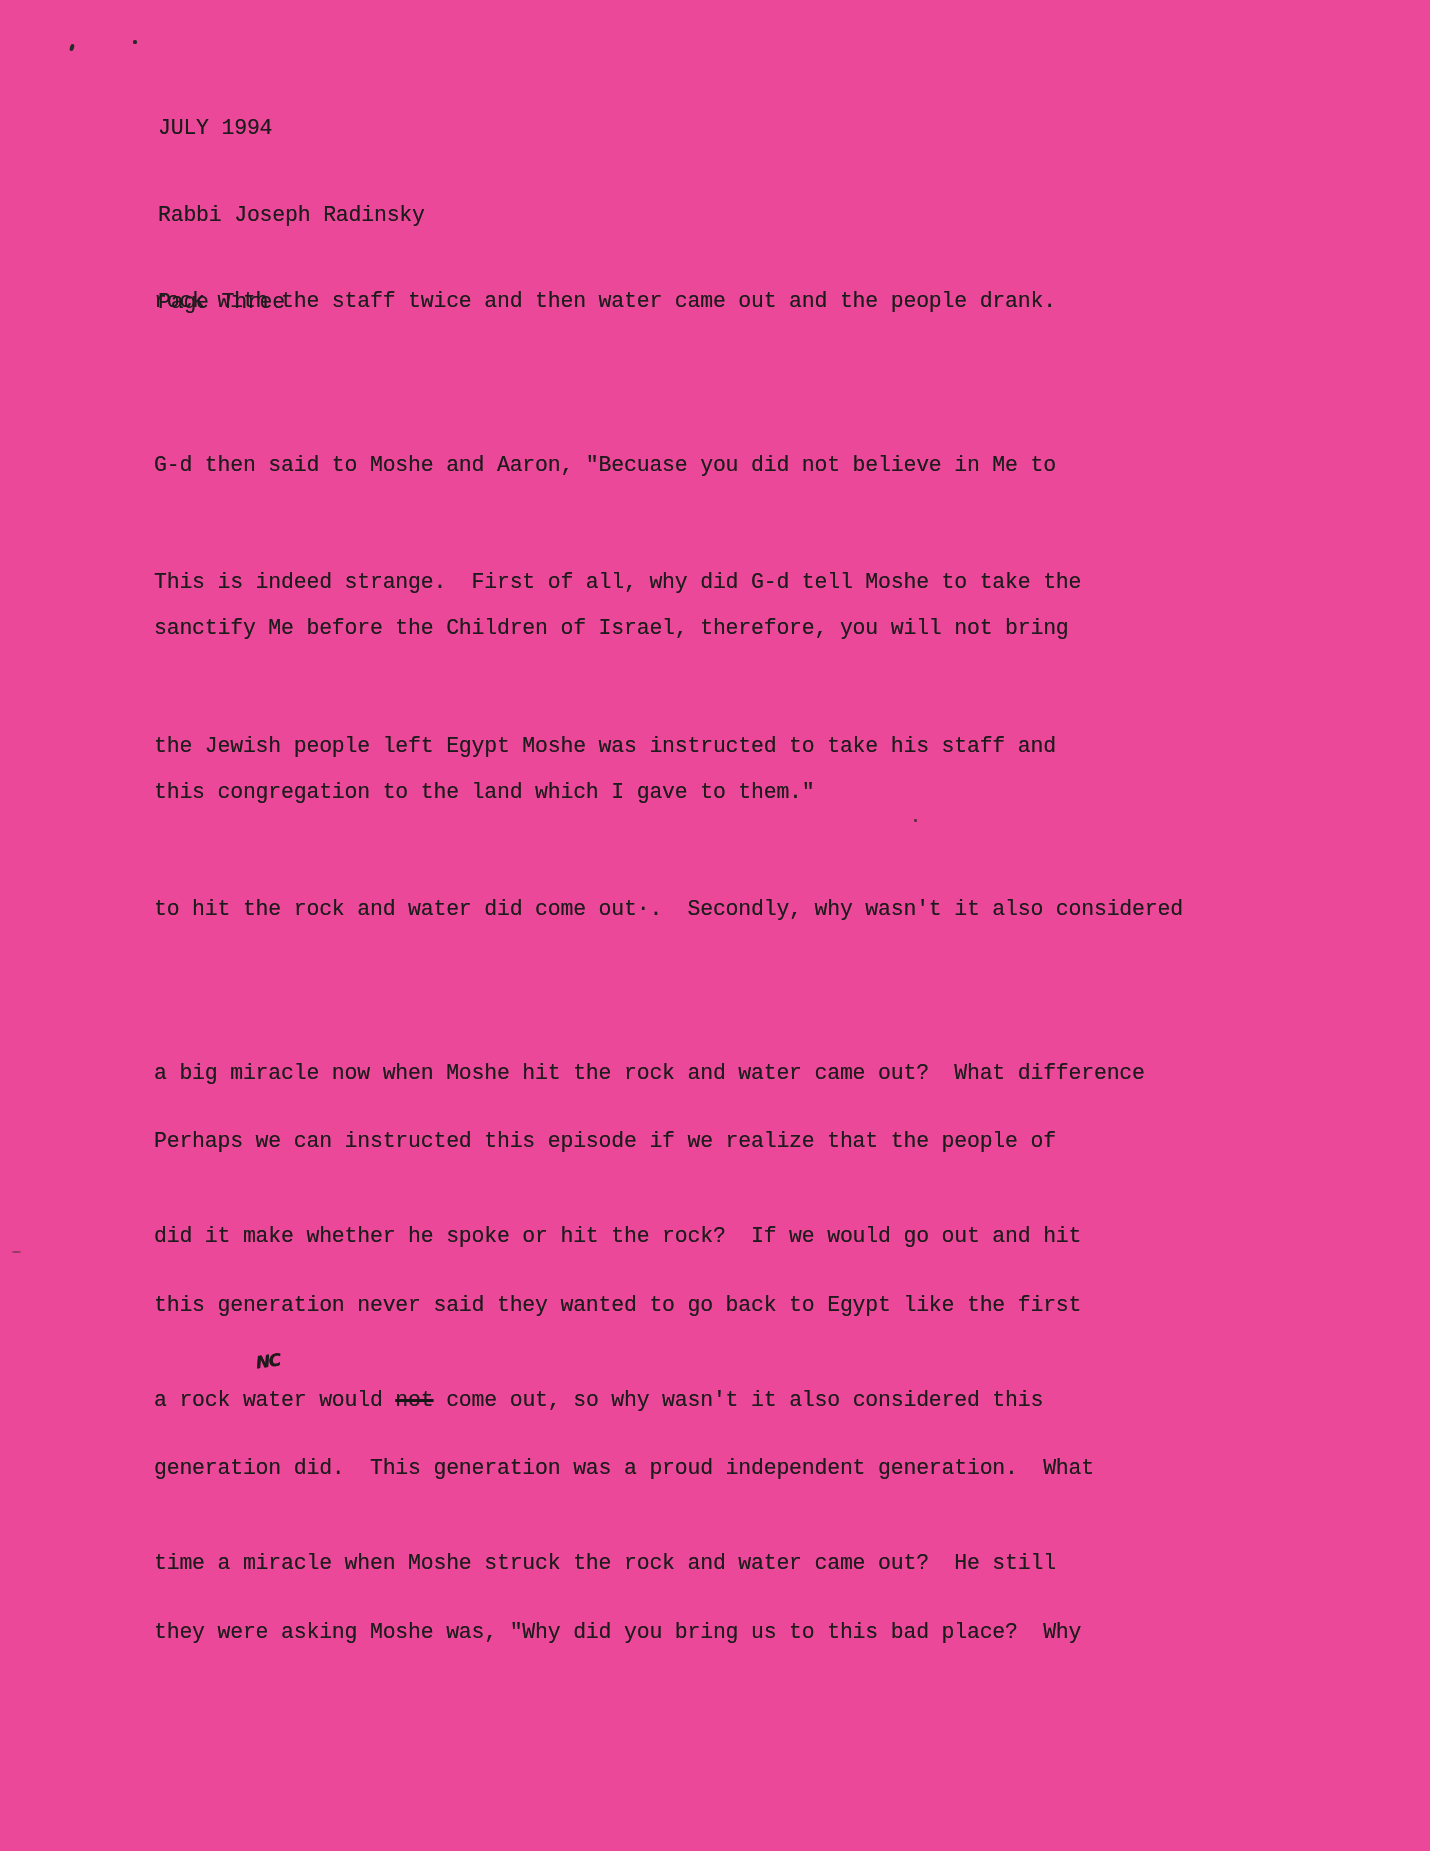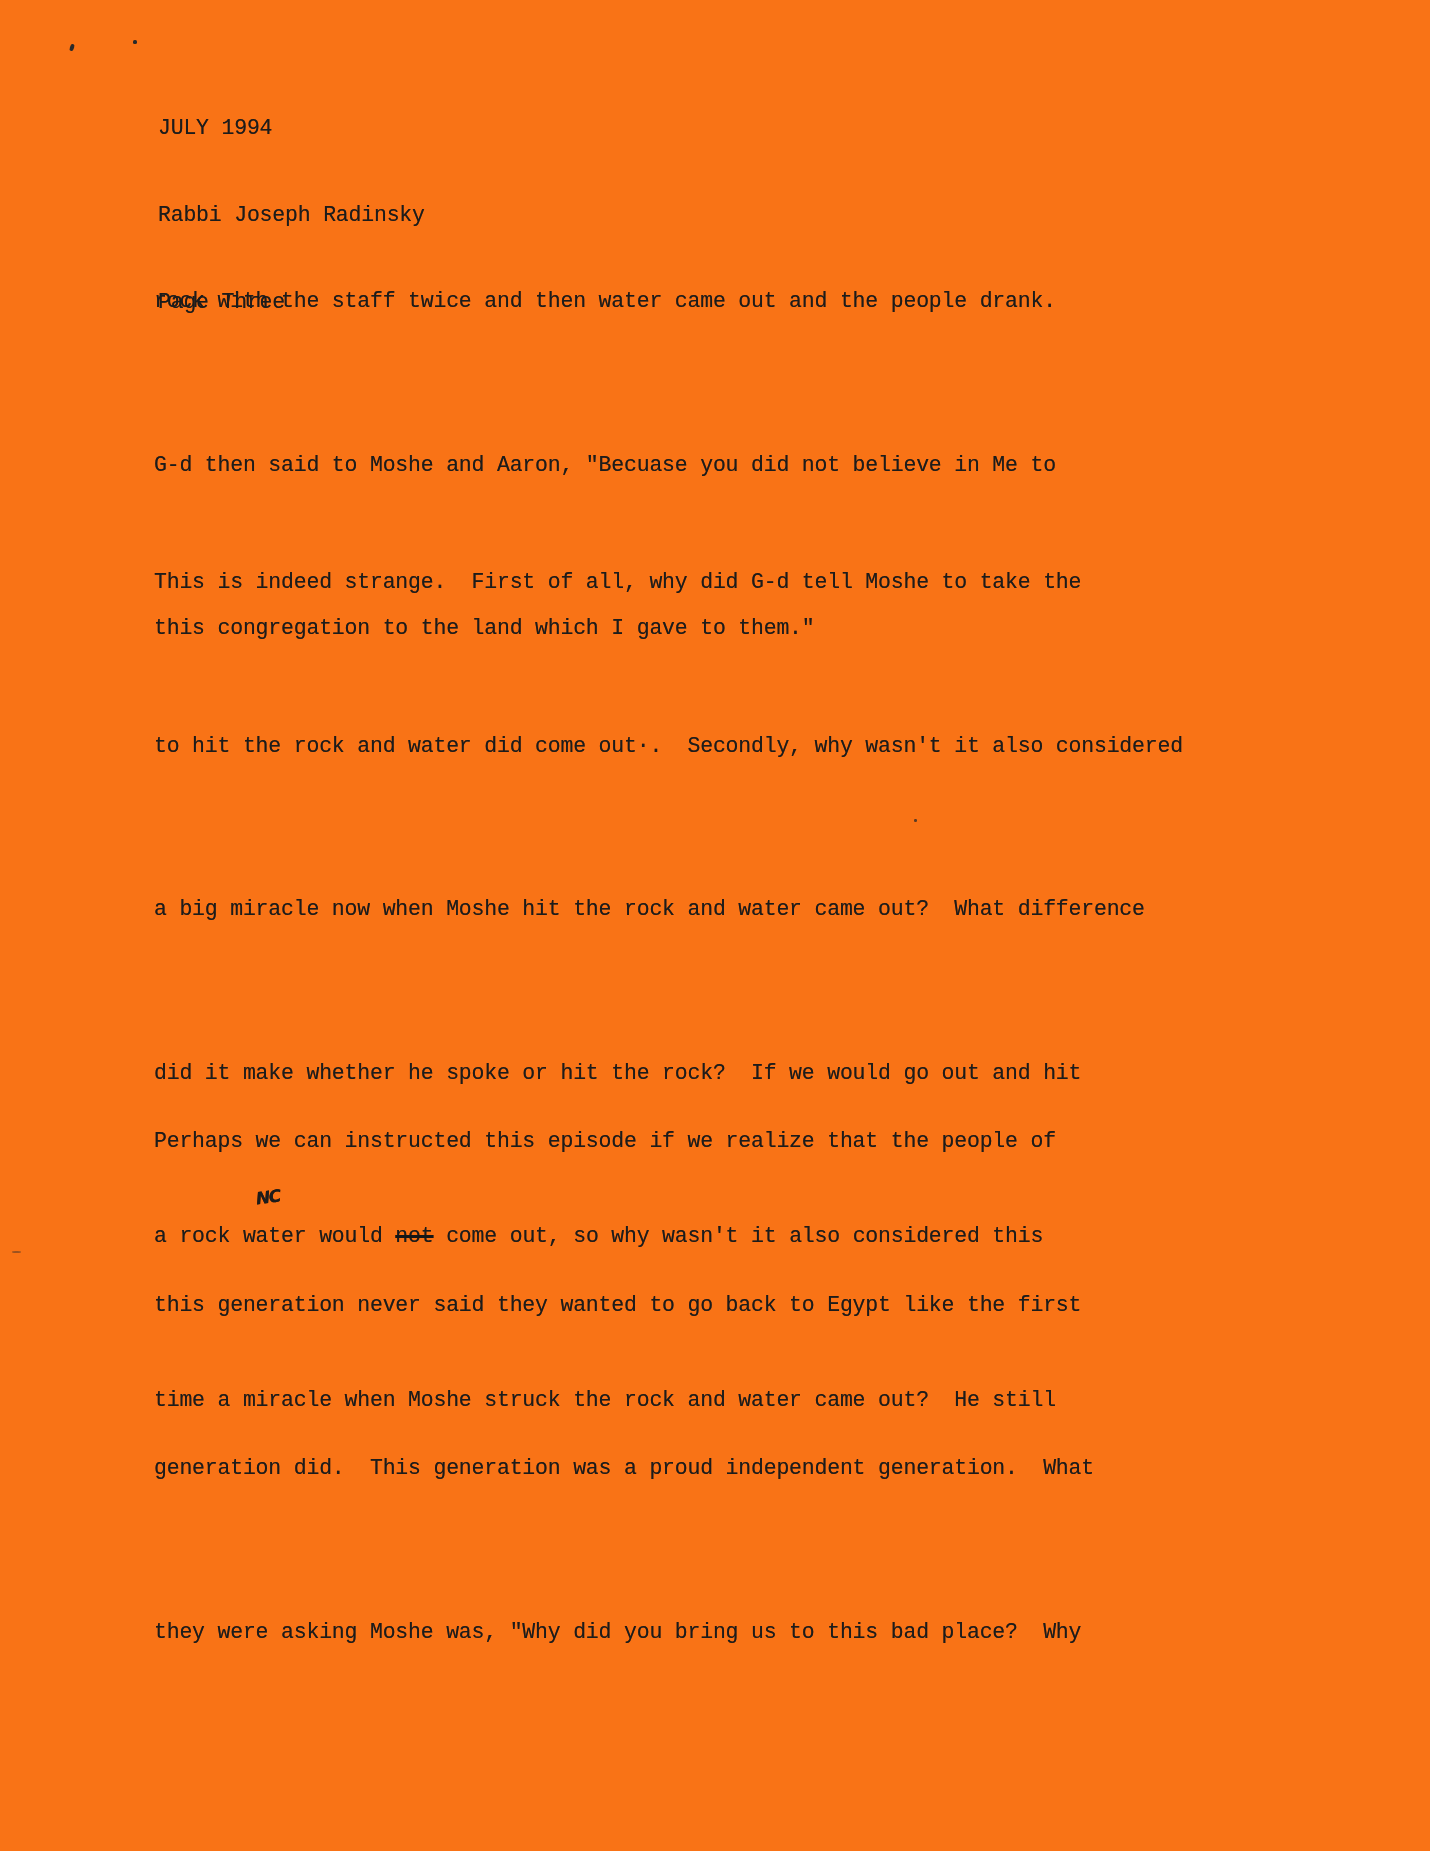--- a/index.html
+++ b/index.html
@@ -1,19 +1,19 @@
 <!DOCTYPE html>
 <html><head>
 <meta charset="utf-8">
 <style>
   html,body {margin:0; padding:0; background:#e8e8e8;}
   .page {
     position:relative;
     width:1430px; height:1851px;
-    background:#f97316;
+    background:#ec4899;
     overflow:hidden;
     font-family:"Liberation Mono", monospace;
     color:#1c1c1c;
   }
   .typed {white-space:pre; font-size:21.5px; letter-spacing:-0.2px;
           text-shadow:0 0 0.5px rgba(20,20,20,0.55);}
   .header {position:absolute; left:158px; top:56px; line-height:29px;}
   .para {position:absolute; left:154px; line-height:54.5px;}
   .p1 {top:165px;}
   .p2 {top:446px;}
@@ -52,25 +52,27 @@
 
   <div class="header typed">
     <div class="line">JULY 1994</div>
     <div class="line">Rabbi Joseph Radinsky</div>
     <div class="line">Page Three</div>
   </div>
 
   <div class="para p1 typed">
     <div class="line">rock with the staff twice and then water came out and the people drank.</div>
     <div class="line">G-d then said to Moshe and Aaron, "Becuase you did not believe in Me to</div>
+    <div class="line">sanctify Me before the Children of Israel, therefore, you will not bring</div>
     <div class="line">this congregation to the land which I gave to them."</div>
   </div>
 
   <div class="para p2 typed">
     <div class="line">This is indeed strange.  First of all, why did G-d tell Moshe to take the</div>
+    <div class="line">the Jewish people left Egypt Moshe was instructed to take his staff and</div>
     <div class="line">to hit the rock and water did come out·.  Secondly, why wasn't it also considered</div>
     <div class="line">a big miracle now when Moshe hit the rock and water came out?  What difference</div>
     <div class="line">did it make whether he spoke or hit the rock?  If we would go out and hit</div>
     <div class="line edited-line"><span>a rock</span><span class="ins">NC</span><span> water would </span><span class="struck">not</span><span> come out, so why wasn't it also considered this</span></div>
     <div class="line">time a miracle when Moshe struck the rock and water came out?  He still</div>
     
   </div>
 
   <div class="para p3 typed">
     <div class="line">Perhaps we can instructed this episode if we realize that the people of</div>

